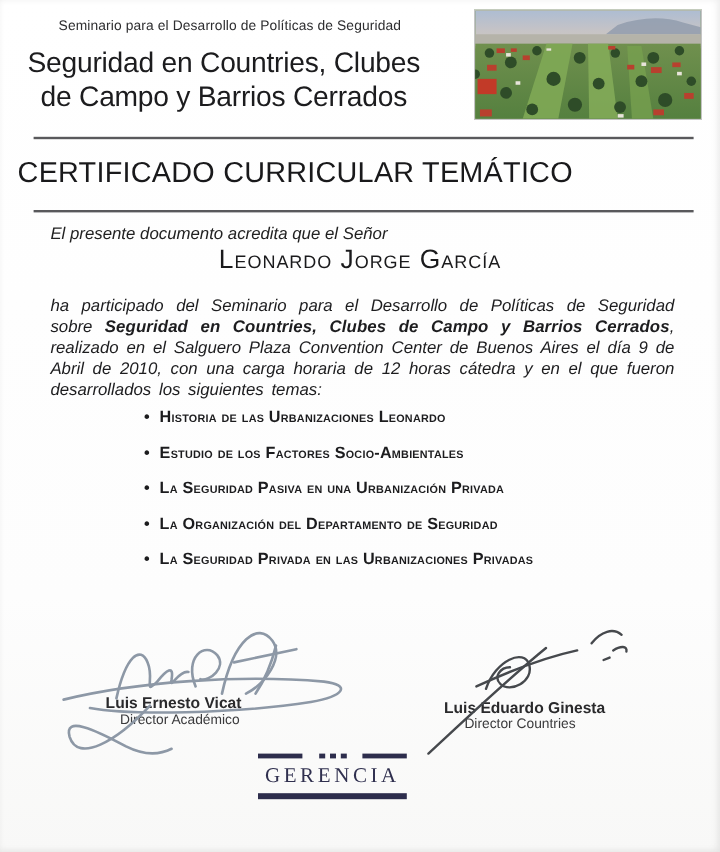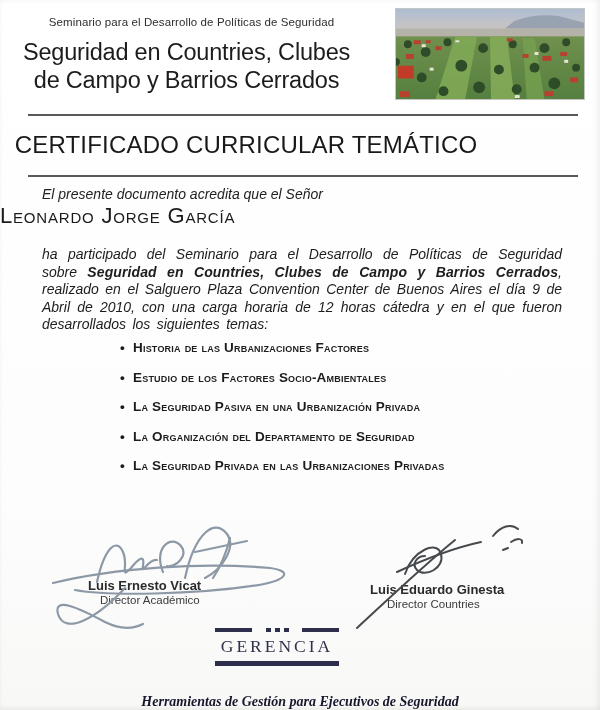--- a/index.html
+++ b/index.html
@@ -23,21 +23,21 @@
   .photo svg{display:block;width:100%;height:100%;}
   
   .hrule{position:absolute;left:28px;width:550px;height:2px;background:#59595c;}
   .hrule.r1{top:114px;}
   .hrule.r2{top:175px;}
   
   .cert-title{position:absolute;top:131px;left:0;width:492px;text-align:center;
     font-size:24px;color:#19191b;letter-spacing:.2px;}
   
   .intro{position:absolute;top:186px;left:42px;font-style:italic;font-size:14px;color:#222;}
-  .recipient{position:absolute;top:203px;left:0;width:600px;text-align:left;
+  .recipient{position:absolute;top:203px;left:0;width:600px;text-align:center;
     font-variant:small-caps;font-size:22px;letter-spacing:.8px;color:#1a1a1c;}
   
   .paragraph{position:absolute;top:246px;left:42px;width:520px;
     font-style:italic;font-size:14px;line-height:17.5px;text-align:justify;
     color:#1d1d1f;word-spacing:2.5px;}
   .paragraph b{letter-spacing:.1px;}
   
   .topics{position:absolute;top:340px;left:120px;list-style:none;margin:0;padding:0;}
   .topics li{font-variant:small-caps;font-weight:bold;font-size:13.5px;letter-spacing:.2px;
     color:#1c1c1e;margin-bottom:14.5px;}
@@ -147,21 +147,21 @@
   <div class="hrule r1"></div>
   <div class="cert-title">CERTIFICADO CURRICULAR TEMÁTICO</div>
   <div class="hrule r2"></div>
 
   <div class="intro">El presente documento acredita que  el Señor</div>
   <div class="recipient">Leonardo Jorge García</div>
 
   <div class="paragraph"><span>ha participado del  Seminario para el Desarrollo de Políticas de Seguridad sobre </span><b>Seguridad en Countries, Clubes de Campo y Barrios Cerrados</b><span>, realizado en el Salguero Plaza Convention Center de Buenos Aires el día 9 de Abril de 2010, con una carga horaria de 12 horas cátedra y en el que fueron desarrollados los siguientes temas:</span></div>
 
   <ul class="topics">
-    <li><span class="bullet">•</span><span>Historia de las Urbanizaciones Factores</span></li>
+    <li><span class="bullet">•</span><span>Historia de las Urbanizaciones Leonardo</span></li>
     <li><span class="bullet">•</span><span>Estudio de los Factores Socio-Ambientales</span></li>
     <li><span class="bullet">•</span><span>La Seguridad Pasiva en una Urbanización Privada</span></li>
     <li><span class="bullet">•</span><span>La Organización del Departamento de Seguridad</span></li>
     <li><span class="bullet">•</span><span>La Seguridad Privada en las Urbanizaciones Privadas</span></li>
   </ul>
 
   <div class="sig-block">
     <div class="sig-name left">Luis Ernesto Vicat</div>
     <div class="sig-title left">Director Académico</div>
     <div class="sig-name right">Luis Eduardo Ginesta</div>
@@ -196,15 +196,14 @@
           <i></i>
         </span>
       <span class="bar"></span>
     </div>
     <div class="logo-text">
       <span>GERENCIA</span><br>
     </div>
     <div class="logo-rule-bottom"></div>
   </div>
 
-  <div class="footer">Herramientas de Gestión para Ejecutivos de Seguridad</div>
 
 </div>
 
 </body></html>

